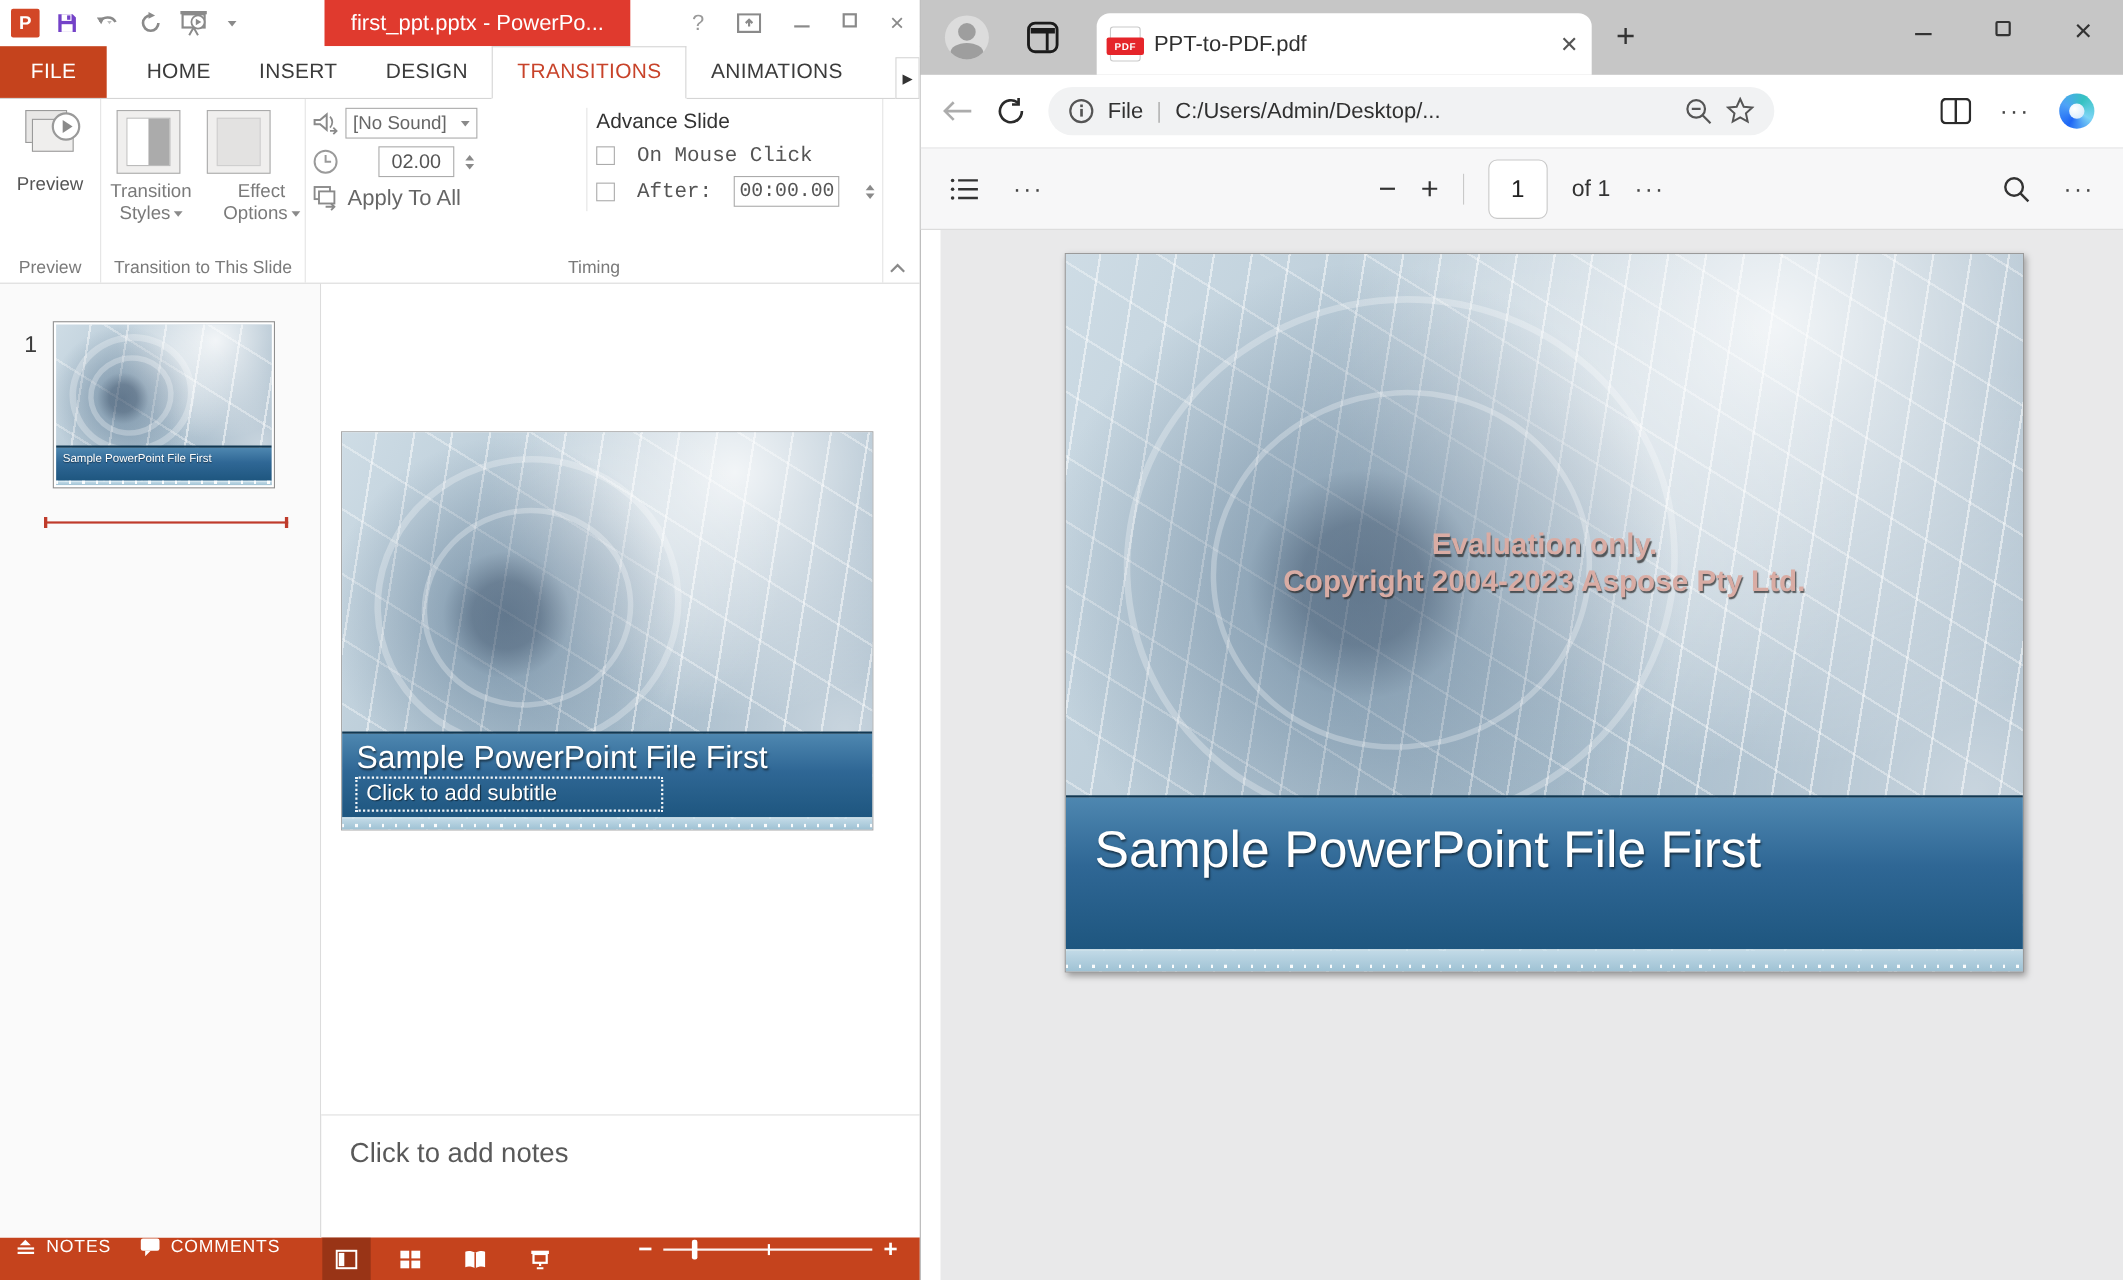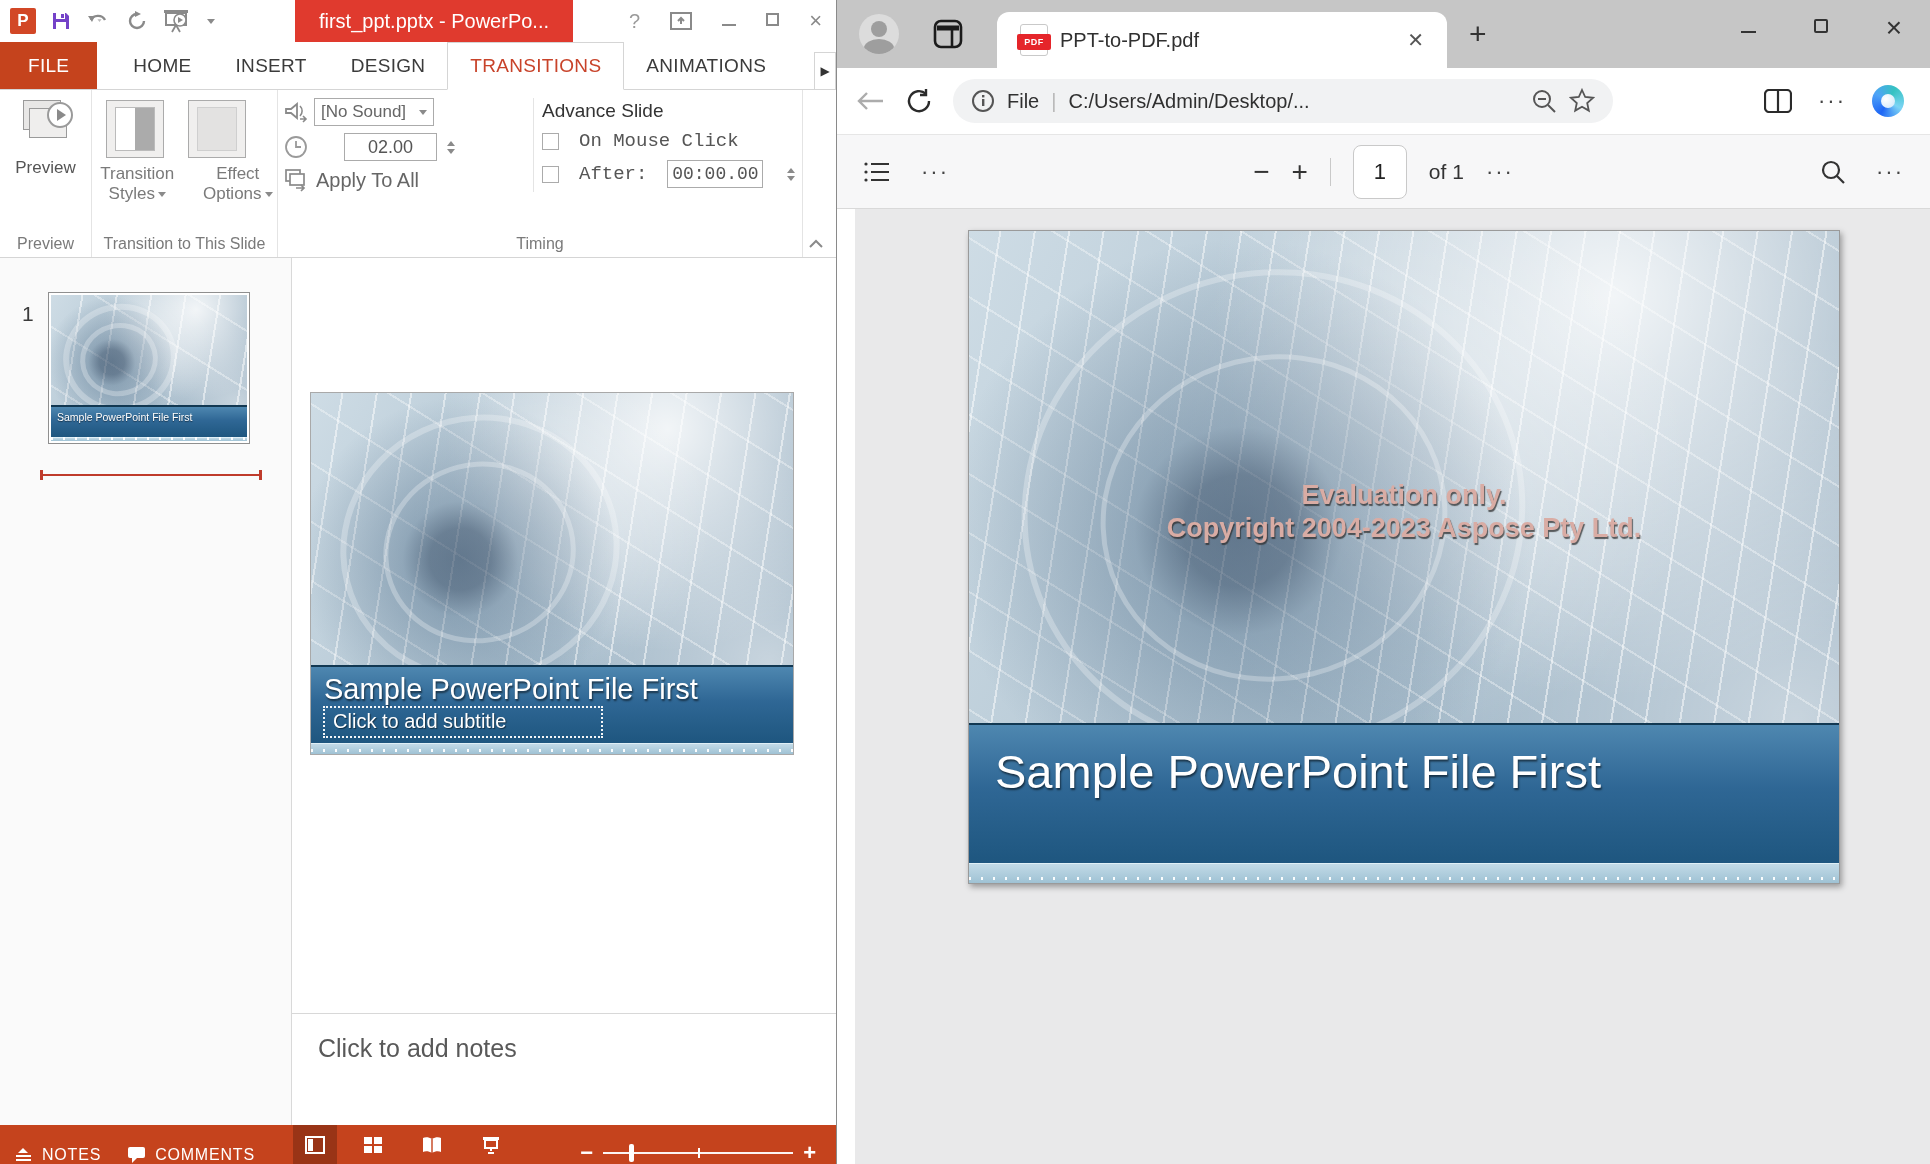--- a/index.html
+++ b/index.html
@@ -46,21 +46,21 @@
   .tile-split .l { flex:1; background:#fff; }
   .tile-split .r { flex:1; background:#ABABAB; }
   .tile-plain { width:40px; height:44px; background:#E3E2E1; border:1px solid #cfcfcf; }
   .tile-labels { display:flex; gap:22px; padding-left:6px; margin-top:6px; }
   .tile-label { width:80px; text-align:center; font-size:17px; color:#7a7a7a; line-height:1.2; }
   .caret { display:inline-block; width:0; height:0; border-left:4px solid transparent; border-right:4px solid transparent; border-top:5px solid #8a8a8a; margin-left:3px; vertical-align:middle; }
   .timing-cols { display:flex; }
   .t-col1 { width:255px; display:flex; flex-direction:column; gap:7px; padding-left:6px; }
   .t-row { display:flex; align-items:center; gap:6px; }
   .combo { width:120px; height:28px; border:1px solid #ABABAB; background:#fff; color:#666; font-size:17px; display:flex; align-items:center; padding:0 6px; justify-content:space-between; }
-  .numbox { width:93px; height:28px; border:1px solid #ABABAB; background:#fff; color:#555; font-size:18px; display:flex; align-items:center; justify-content:center; }
+  .numbox { width:69px; height:28px; border:1px solid #ABABAB; background:#fff; color:#555; font-size:18px; display:flex; align-items:center; justify-content:center; }
   .spin { display:flex; flex-direction:column; gap:3px; margin-left:4px; }
   .spin i { display:block; width:0; height:0; border-left:4px solid transparent; border-right:4px solid transparent; }
   .spin .up { border-bottom:5px solid #8a8a8a; }
   .spin .dn { border-top:5px solid #8a8a8a; }
   .applyall { display:flex; align-items:center; gap:6px; color:#666; font-size:20px; }
   .t-col2 { flex:1; padding-left:8px; border-left:1px solid #E4E4E4; display:flex; flex-direction:column; gap:8px; }
   .adv-head { font-size:19px; color:#333; padding-top:2px; }
   .chk-row { display:flex; align-items:center; gap:20px; color:#555; font-size:19px;font-family:Liberation Mono, monospace; }
   .chk { width:17px; height:17px; border:1px solid #ABABAB; background:#fff; flex:0 0 auto; }
   .ribbon-collapse { position:absolute; right:12px; bottom:8px; color:#8a8a8a; }
@@ -72,21 +72,21 @@
   .trans-line { position:absolute; left:40px; top:216px; width:222px; height:2px; background:#BF3B2B; }
   .trans-line::before, .trans-line::after { content:""; position:absolute; top:-4px; width:3px; height:10px; background:#BF3B2B; }
   .trans-line::before { left:0; } .trans-line::after { right:0; }
 
   .edit-col { flex:1; display:flex; flex-direction:column; min-width:0; }
   .editor { flex:1; background:#fff; position:relative; }
   .canvas { position:absolute; left:18px; top:134px; width:484px; height:363px; border:1px solid #A9A9A9; }
   .notes { height:112px; border-top:1px solid #D8D8D8; background:#fff; padding:20px 0 0 26px; }
   .notes-text { color:#595959; font-size:25px; }
 
-  .ppt-status { height:39px; background:#C5431D; display:flex; align-items:flex-end; color:#fff; padding:0 14px; gap:10px; flex:0 0 auto; }
+  .ppt-status { height:39px; background:#C5431D; display:flex; align-items:flex-start; color:#fff; padding:0 14px; gap:10px; flex:0 0 auto; }
   .sb-item { display:flex; align-items:center; gap:8px; font-size:16px; letter-spacing:.8px; }
   .sb-views { display:flex; align-items:center; margin-left:28px; }
   .sb-viewbtn { height:39px; display:flex; align-items:center; justify-content:center; padding:0 12px; }
   .sb-viewbtn.active { background:rgba(0,0,0,.22); }
   .zoomer { display:flex; align-items:center; gap:10px; margin-left:auto; padding-right:6px; }
   .zoom-track { position:relative; width:190px; height:2px; background:rgba(255,255,255,.95); }
   .zoom-handle { position:absolute; left:26px; top:-8px; width:5px; height:18px; background:#fff; border-radius:2px; }
   .zoom-tick { position:absolute; left:50%; top:-4px; width:2px; height:10px; background:#fff; }
   .zoom-sign { font-size:22px; font-weight:bold; line-height:1; }
 
@@ -113,21 +113,21 @@
   .slide-title { color:#fff; text-shadow:1px 2px 2px rgba(0,0,0,.55); white-space:nowrap; }
   .subtitle-ph { position:absolute; border:2px dotted rgba(255,255,255,.95); color:#fff; text-shadow:1px 1px 1px rgba(0,0,0,.5); }
 
   
   .edge { flex:1; display:flex; flex-direction:column; background:#fff; }
   .edge-tabstrip { height:68px; background:#C6C6C6; display:flex; align-items:center; position:relative; flex:0 0 auto; }
   .avatar { width:40px; height:40px; border-radius:50%; background:#DCDCDC; margin-left:22px; position:relative; overflow:hidden; flex:0 0 auto; }
   .avatar .head { position:absolute; left:12px; top:7px; width:16px; height:16px; border-radius:50%; background:#9E9E9E; }
   .avatar .body { position:absolute; left:5px; top:25px; width:30px; height:18px; border-radius:50%; background:#9E9E9E; }
   .ws-icon { margin-left:34px; flex:0 0 auto; }
-  .edge-tab { margin-left:34px; width:450px; height:56px; background:#fff; border-radius:12px 12px 0 0; align-self:flex-end; display:flex; align-items:center; padding:0 23px; gap:12px; }
+  .edge-tab { margin-left:34px; width:450px; height:56px; background:#fff; border-radius:12px 12px 0 0; align-self:flex-end; display:flex; align-items:center; padding:0 12px; gap:12px; }
   .pdf-badge { width:28px; height:32px; position:relative; flex:0 0 auto; background:#fff; border:1px solid #c9c9c9; border-radius:3px; }
   .pdf-badge::before { content:"PDF"; position:absolute; left:-4px; top:9px; right:-4px; height:16px; background:#E5252A; color:#fff; font-size:9px; font-weight:bold; display:flex; align-items:center; justify-content:center; border-radius:2px; letter-spacing:.5px; }
   .edge-tab-title { font-size:20px; color:#303030; flex:1; white-space:nowrap; overflow:hidden; }
   .tab-close { font-size:20px; color:#555; }
   .newtab-plus { margin-left:22px; font-size:30px; color:#333; font-weight:300; }
   .edge-win-controls { position:absolute; right:28px; top:0; height:56px; display:flex; align-items:center; gap:58px; }
   .ewc-min { display:inline-block; width:15px; border-top:2px solid #333; }
   .ewc-max { display:inline-block; width:14px; height:14px; border:2px solid #333; border-radius:2px; }
   .ewc-close { font-size:28px; color:#333; line-height:1; }
 

